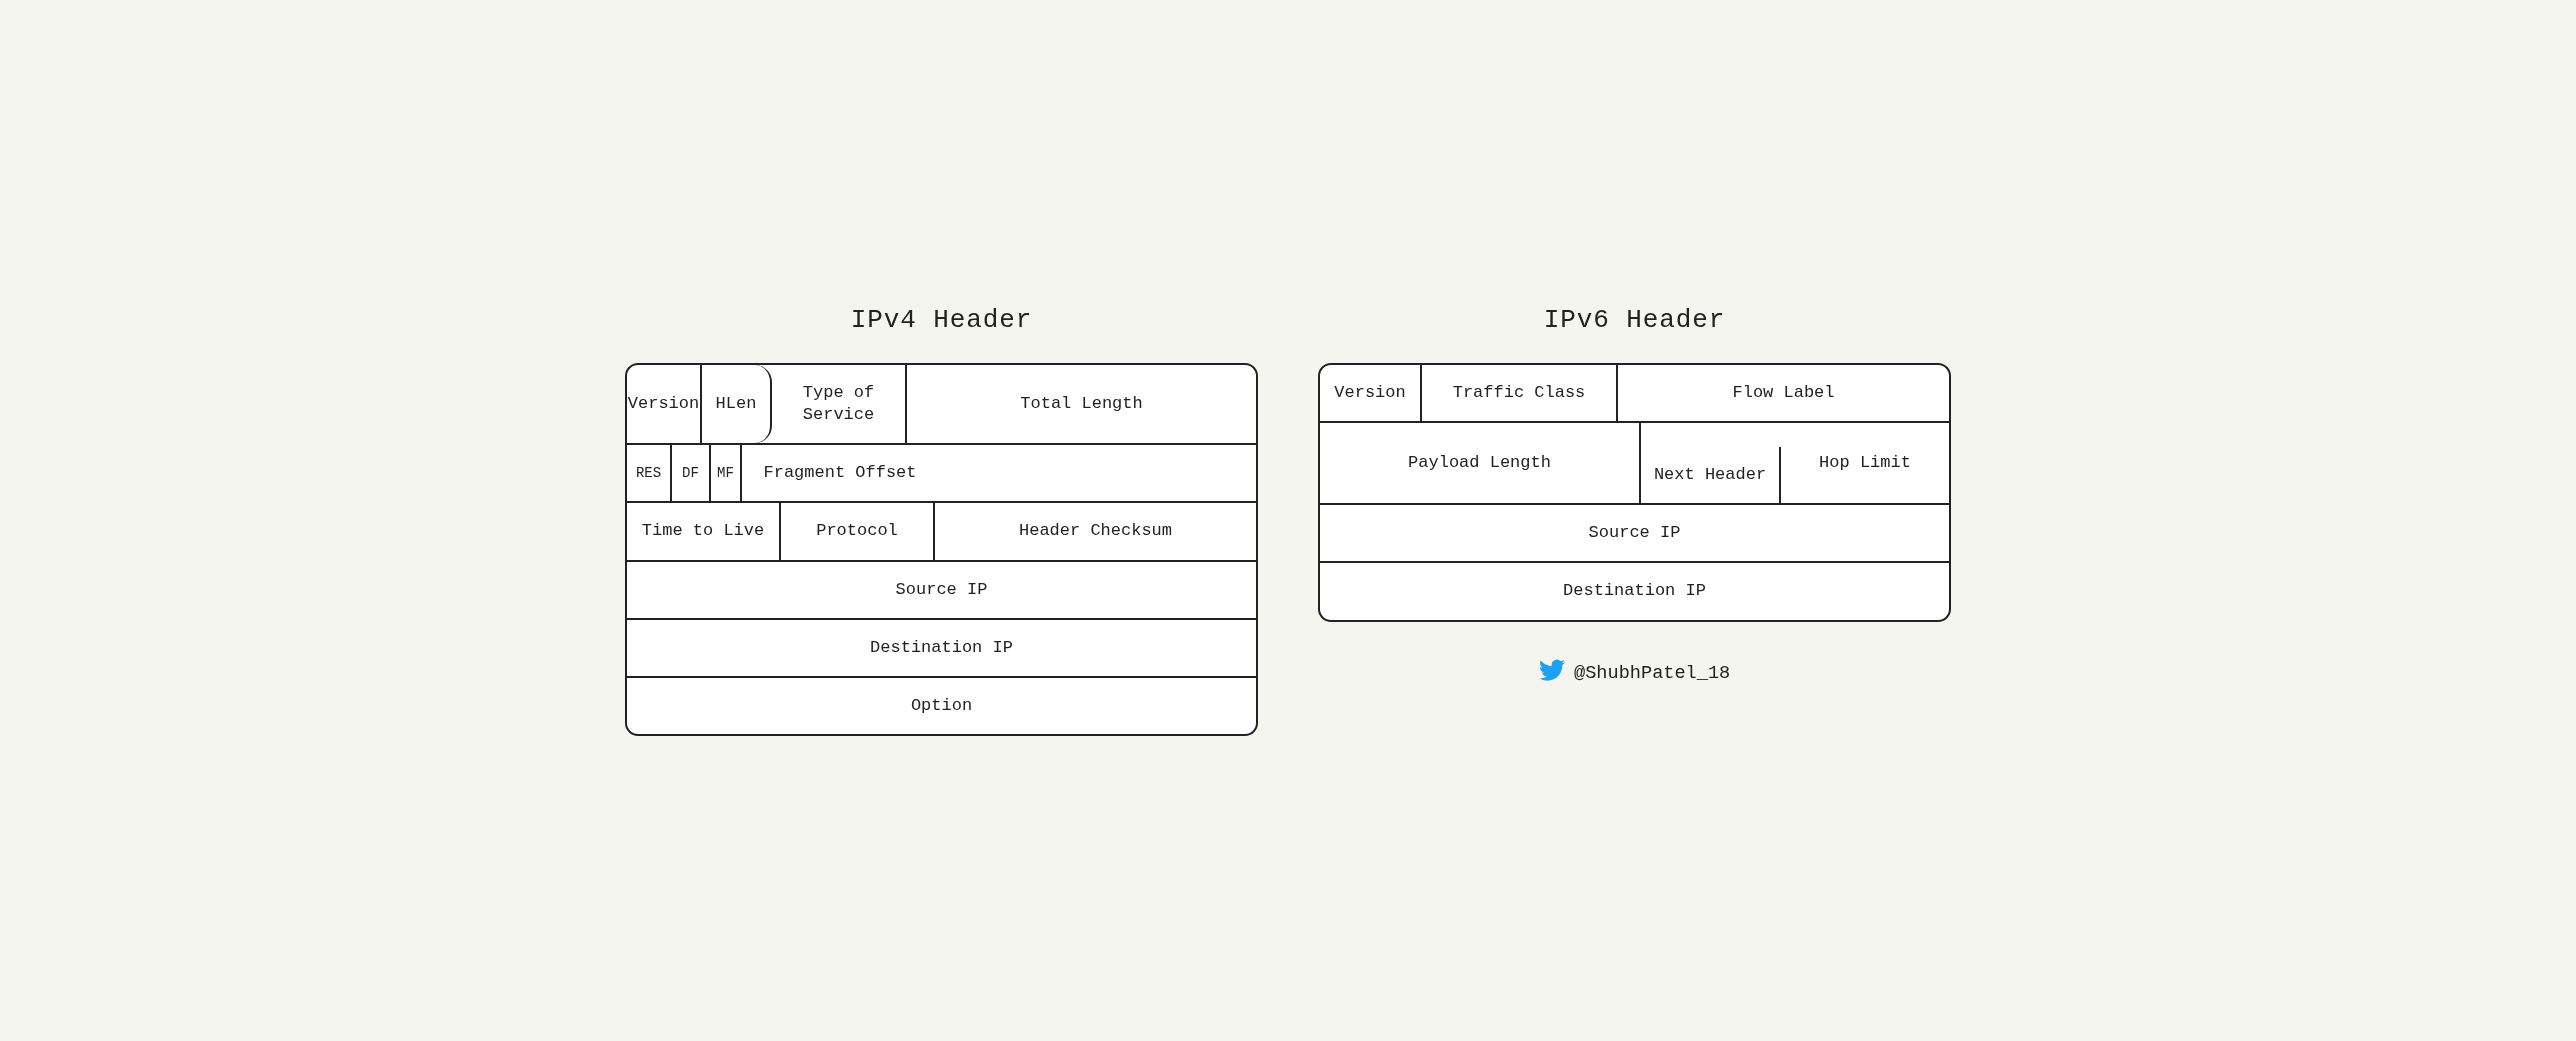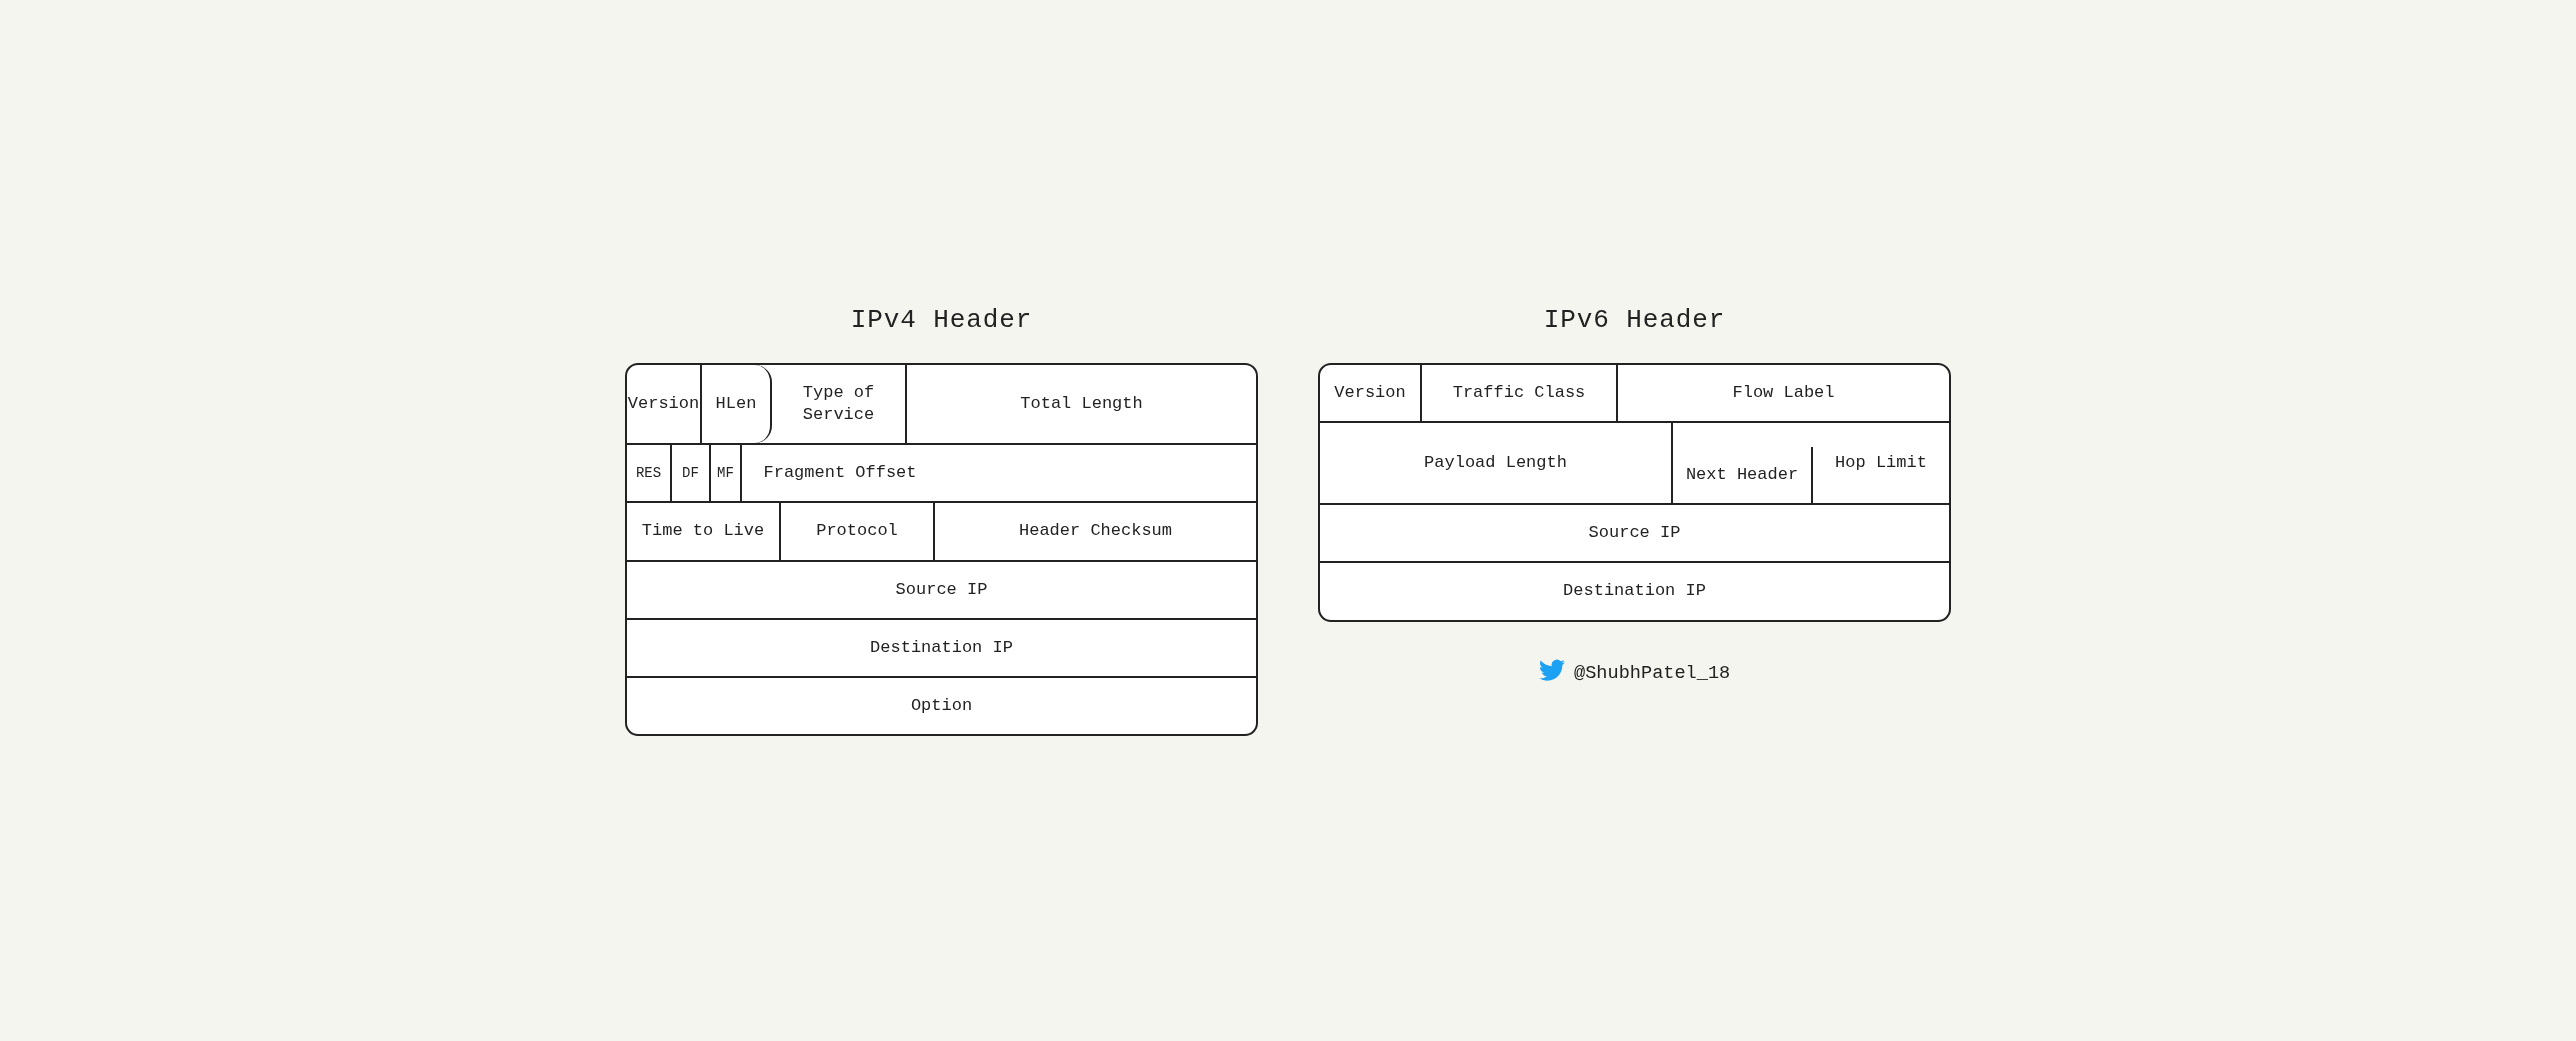--- a/index.html
+++ b/index.html
@@ -93,21 +93,21 @@
     .ipv6-table {
       width: 633px;
     }
 
     .ipv6-version { width: 102px; }
     .ipv6-traffic-class { width: 196px; }
     .ipv6-flow-label { flex: 1; border-radius: 13px; }
 
     .ipv6-payload-length { flex: 1; }
     .ipv6-next-header { width: 140px; margin-top: 24px; }
-    .ipv6-hop-limit { width: 136px; text-align: center; }
+    .ipv6-hop-limit { width: 168px; text-align: center; }
 
     
     .twitter-footer {
       display: flex;
       align-items: center;
       gap: 9.3px;
       margin-top: 37px;
       font-size: 18.6px;
       font-family: 'Courier New', Courier, monospace;
       color: #222;

